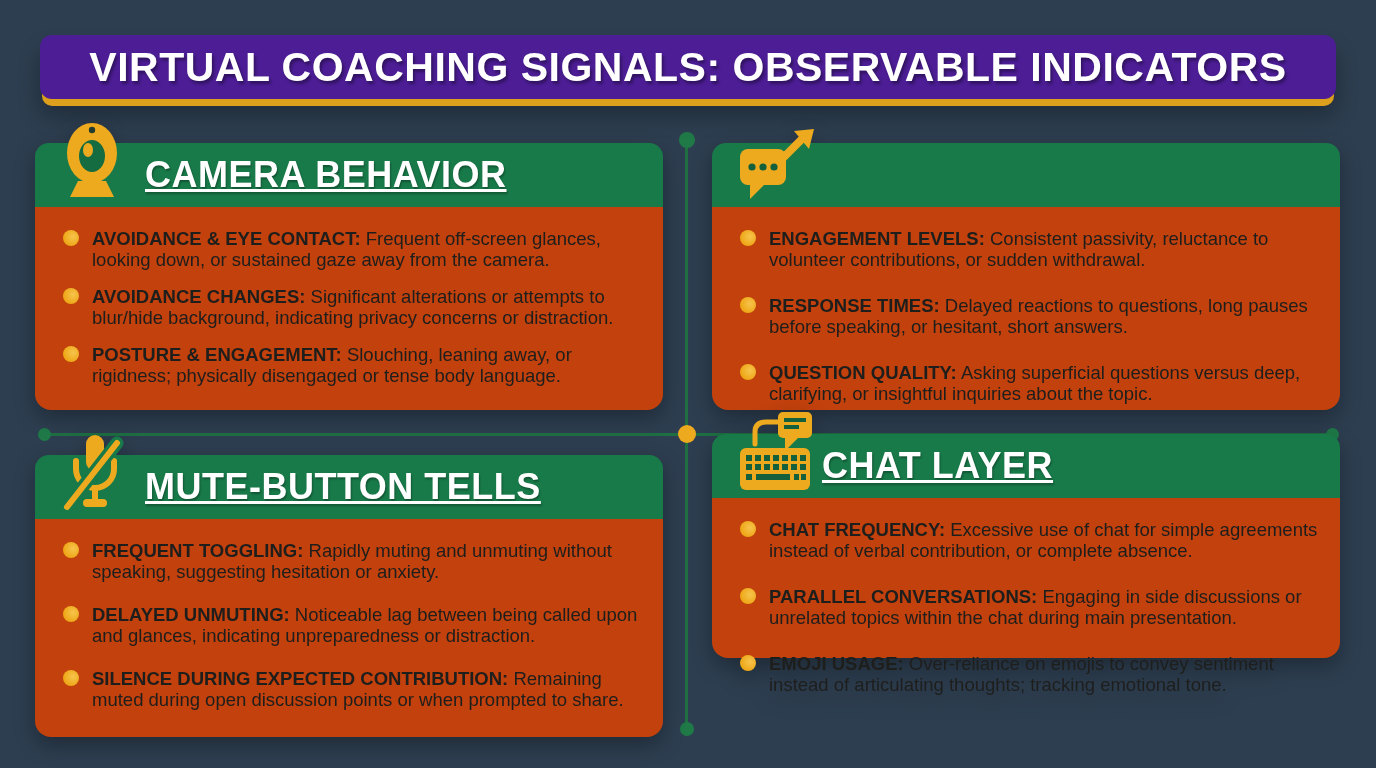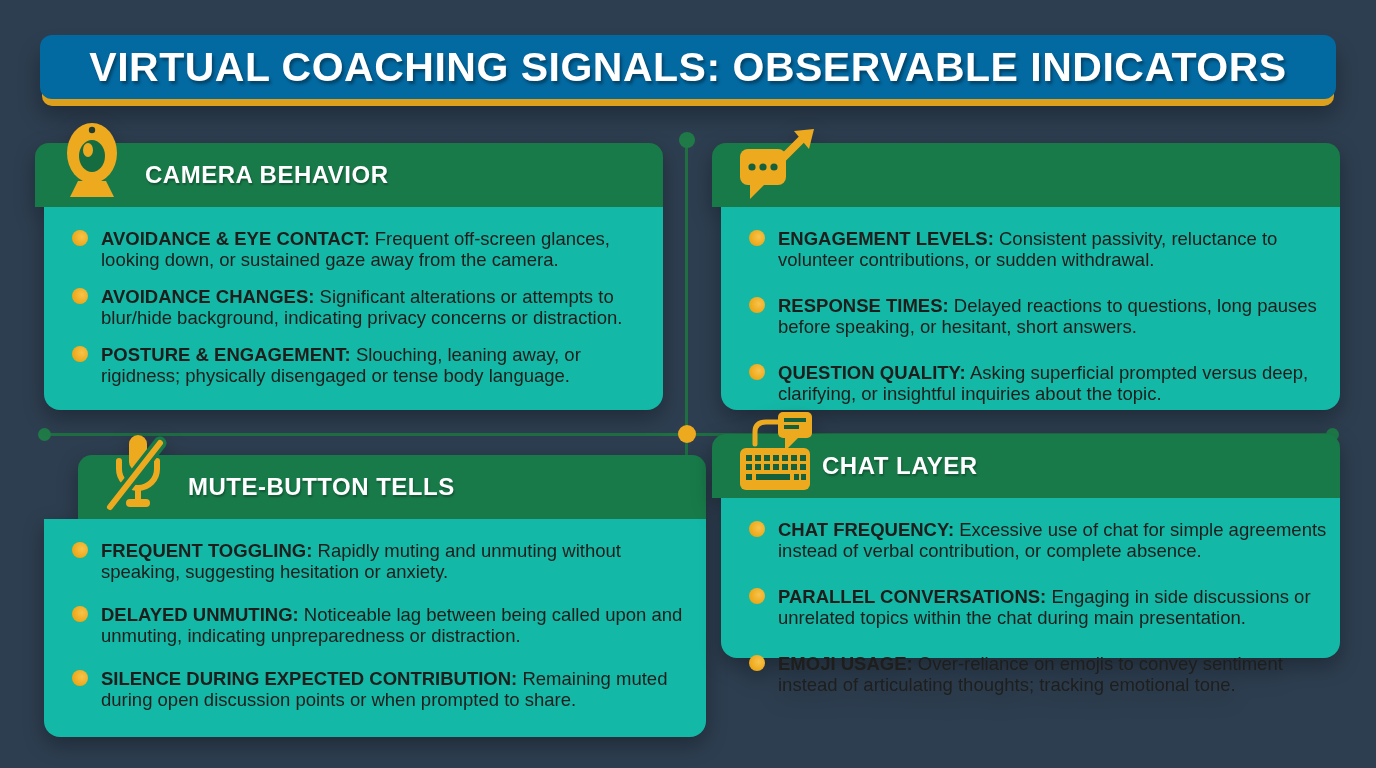--- a/index.html
+++ b/index.html
@@ -5,21 +5,21 @@
   html,body { margin:0; padding:0; }
   body {
     width:1376px; height:768px; position:relative; overflow:hidden;
     background:#2d3e50;
     font-family:"Liberation Sans", sans-serif;
   }
 
   
   .banner {
     position:absolute; left:40px; top:35px; width:1296px; height:64px;
-    background:#0369a1; border-radius:12px;
+    background:#4c1d95; border-radius:12px;
     display:flex; align-items:center; justify-content:center;
     box-shadow: 0 9px 0 -2px #dda01c, 0 16px 22px rgba(0,0,0,.30);
     z-index:2;
   }
   .banner h1 {
     margin:0; color:#ffffff; font-size:41px; font-weight:bold;
     letter-spacing:.5px; white-space:nowrap;
     text-shadow:2px 3px 3px rgba(0,0,0,.35);
   }
 
@@ -31,37 +31,37 @@
   .dot-bottom { left:680px; top:722px; width:14px; height:14px; }
   .dot-left   { left:38px;  top:428px; width:13px; height:13px; }
   .dot-right  { left:1326px;top:428px; width:13px; height:13px; }
   .dot-center { left:678px; top:425px; width:18px; height:18px; background:#eeaa1f; }
 
   
   .card { position:absolute; border-radius:16px; z-index:2;
           filter:drop-shadow(0 8px 10px rgba(0,0,0,.30)); }
   #card-camera        { left:35px;  top:143px; width:628px; height:267px; }
   #card-participation { left:712px; top:143px; width:628px; height:267px; }
-  #card-mute          { left:35px;  top:455px; width:628px; height:282px;padding-left:43px; }
+  #card-mute          { left:35px;  top:455px; width:628px; height:282px; }
   #card-chat          { left:712px; top:434px; width:628px; height:224px; }
 
   .card-header {
     position:relative; height:64px; background:#187a49;
     border-radius:14px 14px 0 0;
     display:flex; align-items:center; padding-left:110px; box-sizing:border-box;
   }
   .htitle {
-    color:#ffffff; font-size:24px; font-weight:bold; letter-spacing:.5px;
-    white-space:nowrap; text-shadow:1px 2px 2px rgba(0,0,0,.30);
+    color:#ffffff; font-size:36px; font-weight:bold; letter-spacing:.5px;
+    white-space:nowrap; text-shadow:1px 2px 2px rgba(0,0,0,.30);text-decoration:underline;
   }
   .hicon { position:absolute; left:26px; bottom:4px; line-height:0; }
 
   .card-body {
     position:absolute; left:0; right:0; top:64px; bottom:0;
-    background:#14b8a6; border-radius:0 0 16px 16px;margin-left:9px;
+    background:#c2410c; border-radius:0 0 16px 16px;
   }
   ul.items { list-style:none; margin:0; padding:21px 12px 0 0; }
   li.item {
     position:relative; padding-left:57px; margin-bottom:16px;
     font-size:18.5px; line-height:21px; color:#1e1e1c;
   }
   .roomy li.item { margin-bottom:25px; }
   .mid   li.item { margin-bottom:22px; }
   .bullet {
     position:absolute; left:28px; top:2px; width:16px; height:16px;
@@ -141,21 +141,21 @@
         <span>Consistent passivity, reluctance to volunteer contributions, or sudden withdrawal.</span>
       </li>
       <li class="item">
         <span class="bullet"></span>
         <span class="lbl">RESPONSE TIMES:</span>
         <span>Delayed reactions to questions, long pauses before speaking, or hesitant, short answers.</span>
       </li>
       <li class="item">
         <span class="bullet"></span>
         <span class="lbl">QUESTION QUALITY:</span>
-        <span>Asking superficial prompted versus deep, clarifying, or insightful inquiries about the topic.</span>
+        <span>Asking superficial questions versus deep, clarifying, or insightful inquiries about the topic.</span>
       </li>
     </ul>
   </div>
 </section>
 
 <section class="card mid" id="card-mute">
   <div class="card-header">
     <span class="hicon">
       <svg width="66" height="84" viewBox="0 0 66 84">
         <rect x="25" y="4" width="18" height="36" rx="9" fill="#eeaa1f"></rect>
@@ -171,21 +171,21 @@
   <div class="card-body">
     <ul class="items">
       <li class="item">
         <span class="bullet"></span>
         <span class="lbl">FREQUENT TOGGLING:</span>
         <span>Rapidly muting and unmuting without speaking, suggesting hesitation or anxiety.</span>
       </li>
       <li class="item">
         <span class="bullet"></span>
         <span class="lbl">DELAYED UNMUTING:</span>
-        <span>Noticeable lag between being called upon and unmuting, indicating unpreparedness or distraction.</span>
+        <span>Noticeable lag between being called upon and glances, indicating unpreparedness or distraction.</span>
       </li>
       <li class="item">
         <span class="bullet"></span>
         <span class="lbl">SILENCE DURING EXPECTED CONTRIBUTION:</span>
         <span>Remaining muted during open discussion points or when prompted to share.</span>
       </li>
     </ul>
   </div>
 </section>
 

